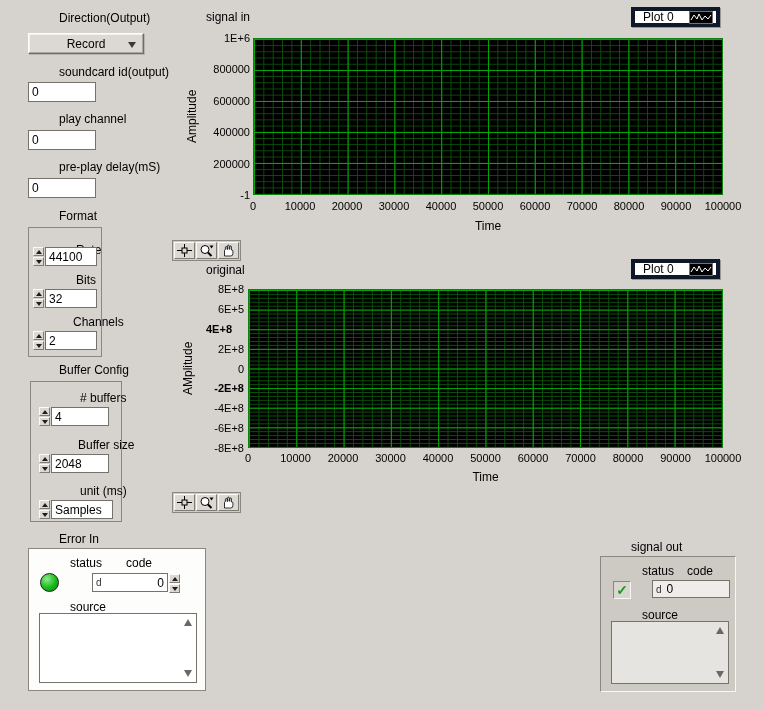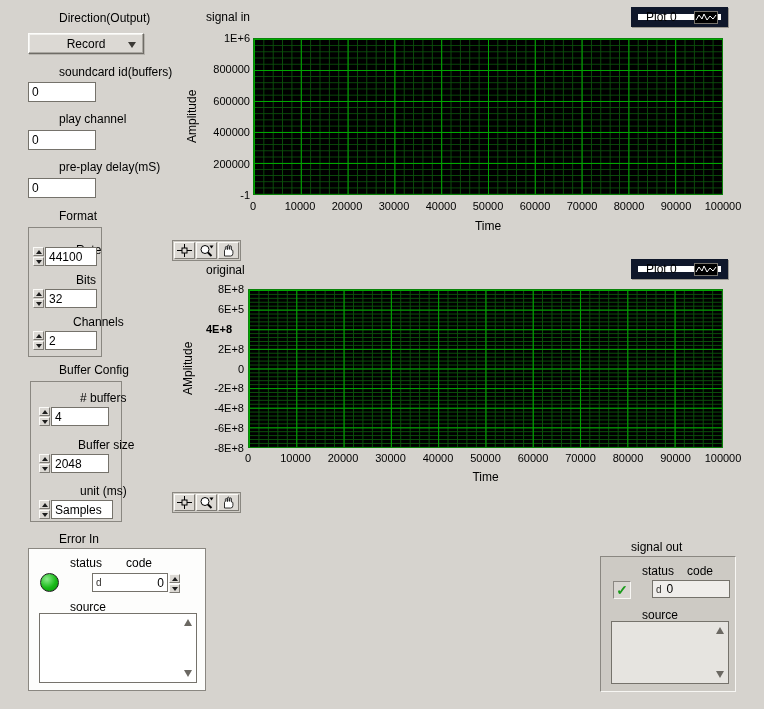--- a/index.html
+++ b/index.html
@@ -98,22 +98,22 @@
   }
   .ticks-x { position:absolute; font-size:11px; height:12px; }
   .ticks-x span { white-space:nowrap; }
   .ticks-y { position:absolute; font-size:11px;text-align:center; }
   .ticks-y span { white-space:nowrap; }
   .xlabel { position:absolute; text-align:center; font-size:12px; }
   .ylabel { position:absolute; writing-mode:vertical-rl; transform:rotate(180deg);
     text-align:center; font-size:12px; width:14px; }
 
   
-  .legend { position:absolute; width:97px; height:20px; background:#fff;
-    border:7px solid #0f172a; display:flex; align-items:center; cursor:pointer;
+  .legend { position:absolute; width:89px; height:20px; background:#fff;
+    border:4px solid #0f172a; display:flex; align-items:center; cursor:pointer;
     box-shadow:1px 1px 0 #9a978f; }
   .legend-text { flex:1; padding-left:8px; font-size:12px; }
   .legend-icon { width:24px; height:13px; background:#000; margin-right:3px;
     border:1px solid #75726b; display:flex; align-items:center; justify-content:center; }
 
   
   .tools { position:absolute; display:flex; gap:1px; padding:1px;
     border:1px solid #8a8781; background:#cfccc6; }
   .tool { width:21px; height:17px; background:#dcd9d4; cursor:pointer;
     border:1px solid; border-color:#fbfaf7 #7e7b75 #7e7b75 #fbfaf7;
@@ -123,21 +123,21 @@
 <body>
 
 <div>
 
   <div class="lv-label" style="left:28px;top:11px">Direction(Output)</div>
   <div class="ring" style="left:28px;top:33px;width:116px;height:21px">
     <span>Record</span>
     <span class="ring-arrow"></span>
   </div>
 
-  <div class="lv-label" style="left:28px;top:65px">soundcard id(buffers)</div>
+  <div class="lv-label" style="left:28px;top:65px">soundcard id(output)</div>
   <input class="field abs" style="left: 28px; top: 82px; width: 68px;" value="0">
 
   <div class="lv-label" style="left:28px;top:112px">play channel</div>
   <input class="field abs" style="left: 28px; top: 130px; width: 68px;" value="0">
 
   <div class="lv-label" style="left:28px;top:160px">pre-play delay(mS)</div>
   <input class="field abs" style="left: 28px; top: 178px; width: 68px;" value="0">
 
   <div class="lv-label" style="left:28px;top:209px">Format</div>
   <div class="cluster" style="left:28px;top:227px;width:74px;height:130px">
@@ -289,21 +289,21 @@
     </span>
   </div>
 
   <div class="ylabel" style="left:181px;top:289px;height:159px">AMplitude</div>
   <div class="ticks-y" style="left:196px;top:289px;width:48px;height:159px">
       <span style="position: absolute; top: 0%; right: 0px; transform: translateY(-50%);">8E+8</span>
       <span style="position: absolute; top: 12.5%; right: 0px; transform: translateY(-50%);">6E+5</span>
       <span style="position: absolute; top: 25%; right: 12px; transform: translateY(-50%); font-weight: bold;">4E+8</span>
       <span style="position: absolute; top: 37.5%; right: 0px; transform: translateY(-50%);">2E+8</span>
       <span style="position: absolute; top: 50%; right: 0px; transform: translateY(-50%);">0</span>
-      <span style="position: absolute; top: 62.5%; right: 0px; transform: translateY(-50%);">-2E+8</span>
+      <span style="position: absolute; top: 62.5%; right: 0px; transform: translateY(-50%); font-weight: bold;">-2E+8</span>
       <span style="position: absolute; top: 75%; right: 0px; transform: translateY(-50%);">-4E+8</span>
       <span style="position: absolute; top: 87.5%; right: 0px; transform: translateY(-50%); margin-left: 32px;">-6E+8</span>
       <span style="position: absolute; top: 100%; right: 0px; transform: translateY(-50%);">-8E+8</span>
     </div>
 
   <div class="plot grid2" style="left:248px;top:289px;width:475px;height:159px"></div>
 
   <div class="ticks-x" style="left:248px;top:452px;width:475px">
       <span style="position: absolute; left: 0%; transform: translateX(-50%); top: 0px;">0</span>
       <span style="position: absolute; left: 10%; transform: translateX(-50%); top: 0px;">10000</span>

